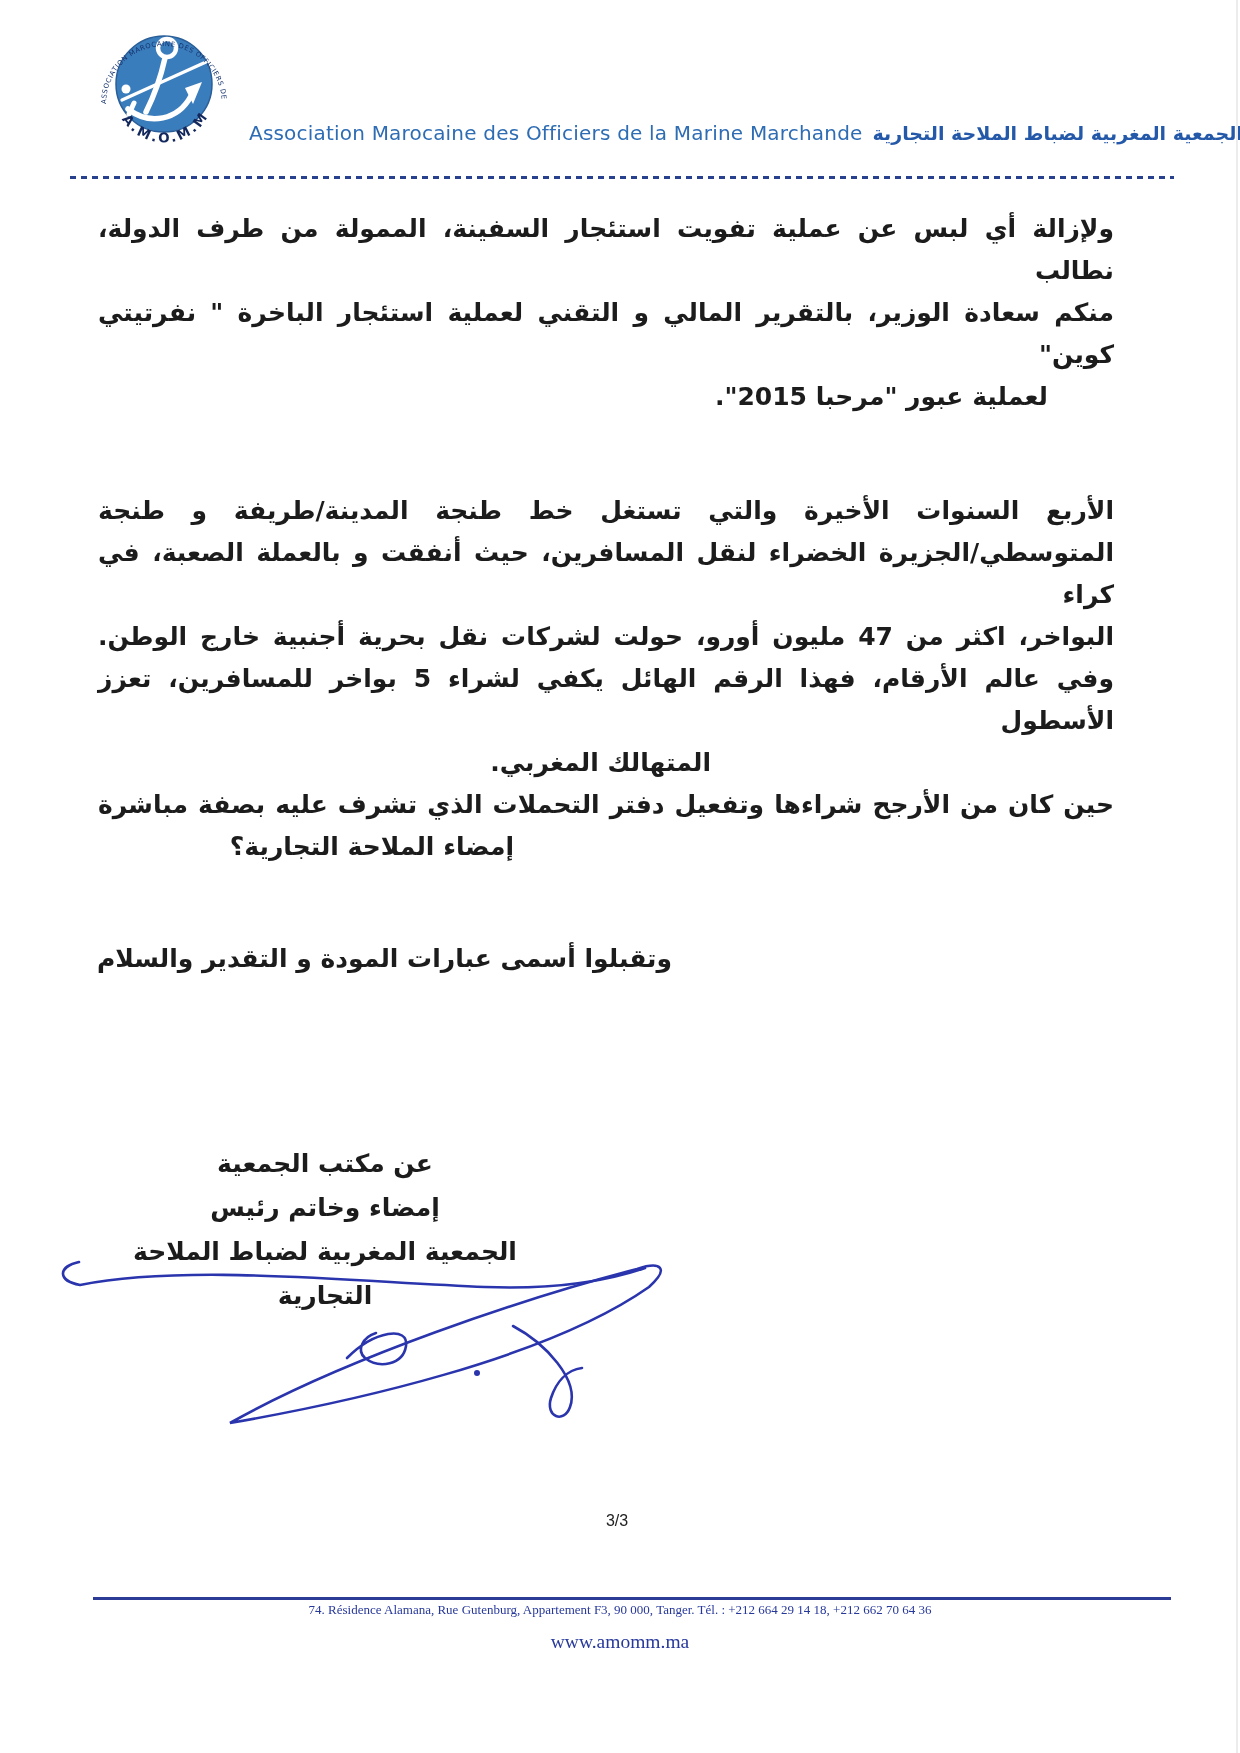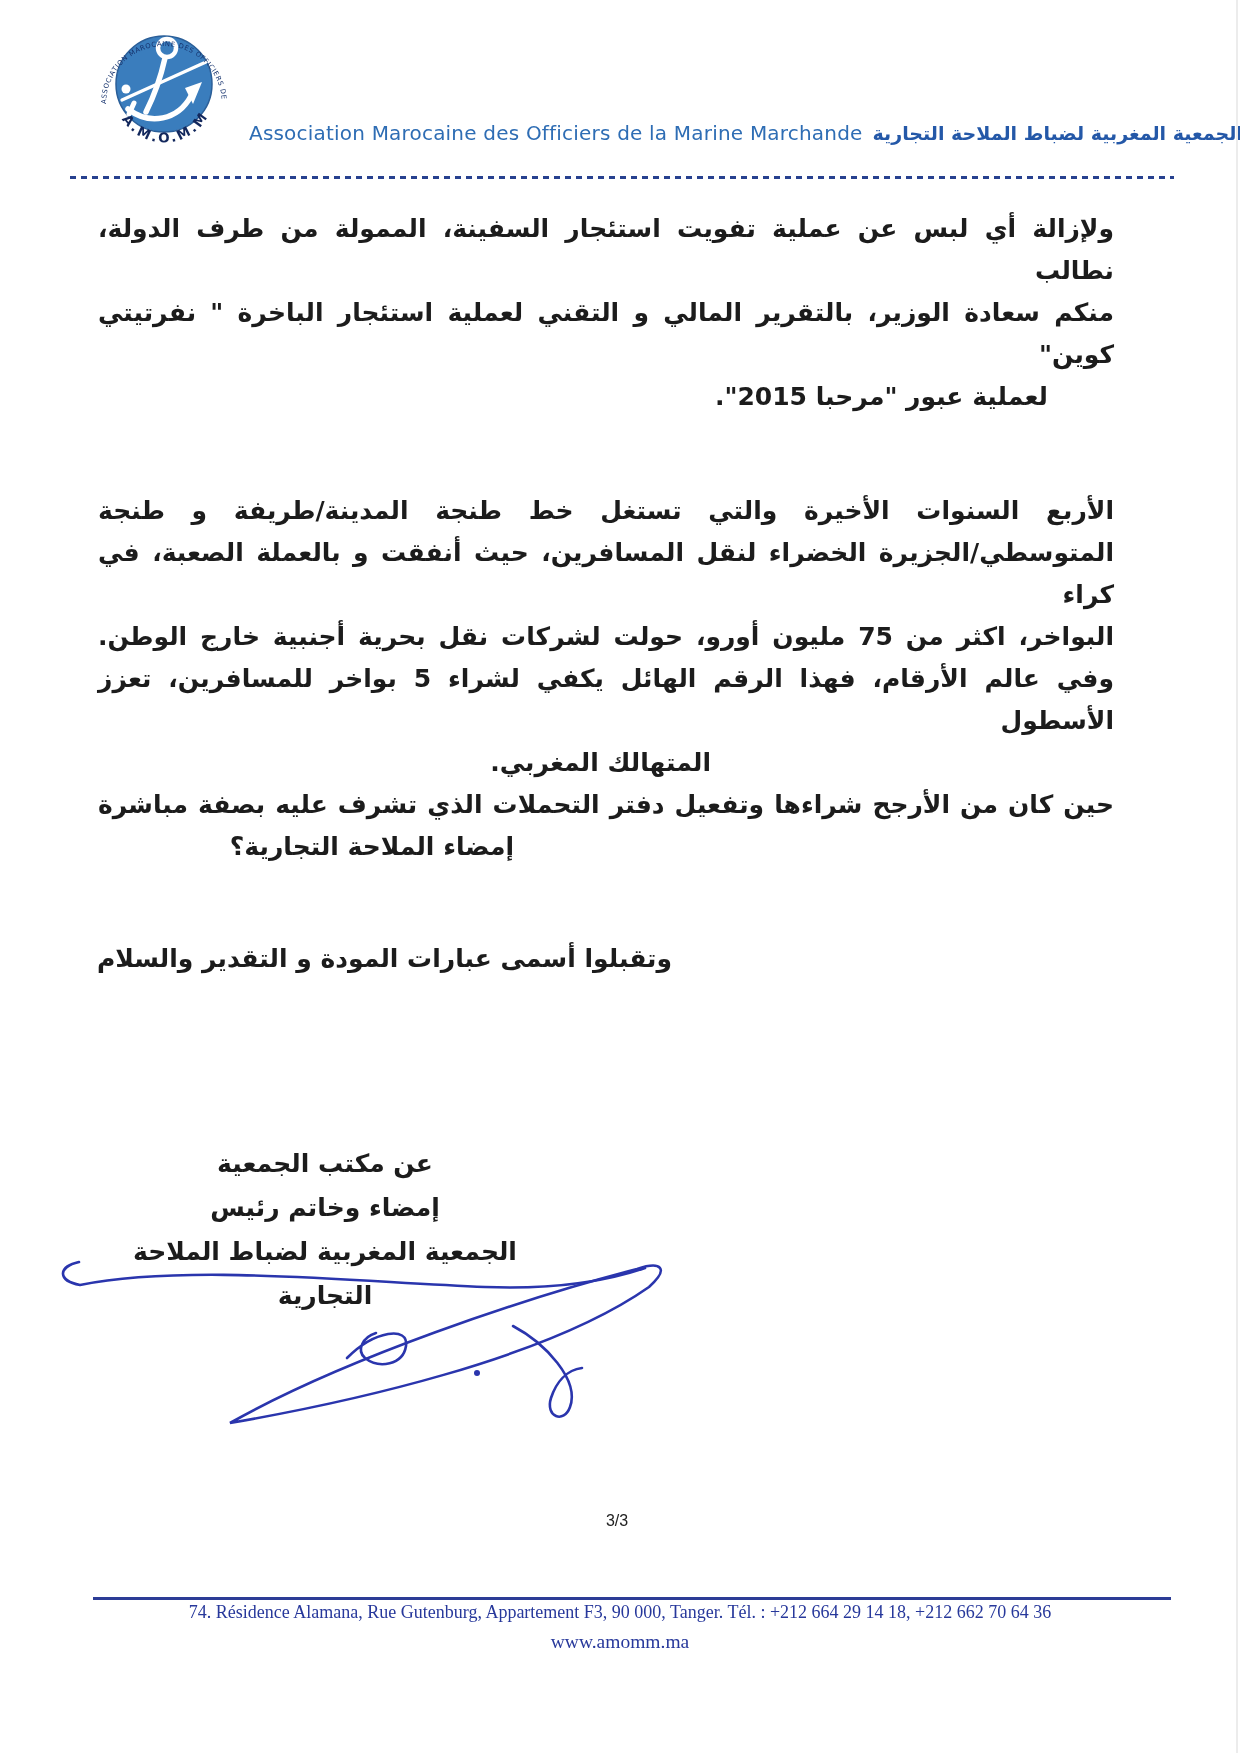--- a/index.html
+++ b/index.html
@@ -58,21 +58,21 @@
   .sig-svg{position:absolute;left:45px;top:1240px;}
 
   
   .page-number{
     position:absolute;left:557px;top:1512px;width:120px;text-align:center;
     font-family:"Liberation Sans",sans-serif;font-size:16px;color:#222;
   }
   .footer-rule{position:absolute;left:93px;top:1597px;width:1078px;height:3px;background:#2c3c96;}
   .footer-address{
     position:absolute;left:0;top:1602px;width:1240px;text-align:center;
-    font-family:"Liberation Serif",serif;font-size:18px;color:#27389b;
+    font-family:"Liberation Serif",serif;font-size:13px;color:#27389b;
   }
   .footer-site{
     position:absolute;left:0;top:1631px;width:1240px;text-align:center;
     font-family:"Liberation Serif",serif;font-size:19.5px;color:#27389b;
   }
 </style>
 </head>
 <body>
 
 <div class="page">
@@ -111,21 +111,21 @@
 
   <div class="letter">
     <div>
       <div class="ar-line just">ولإزالة أي لبس عن عملية تفويت استئجار السفينة، الممولة من طرف الدولة، نطالب</div>
       <div class="ar-line just">منكم سعادة الوزير، بالتقرير المالي و التقني لعملية استئجار الباخرة " نفرتيتي كوين"</div>
       <div class="ar-line end3">لعملية عبور "مرحبا 2015".</div>
     </div>
     <div class="para2">
       <div class="ar-line just">الأربع السنوات الأخيرة والتي تستغل خط طنجة المدينة/طريفة و طنجة</div>
       <div class="ar-line just">المتوسطي/الجزيرة الخضراء لنقل المسافرين، حيث أنفقت و بالعملة الصعبة، في كراء</div>
-      <div class="ar-line just">البواخر، اكثر من 75 مليون أورو، حولت لشركات نقل بحرية أجنبية خارج الوطن.</div>
+      <div class="ar-line just">البواخر، اكثر من 47 مليون أورو، حولت لشركات نقل بحرية أجنبية خارج الوطن.</div>
       <div class="ar-line just">وفي عالم الأرقام، فهذا الرقم الهائل يكفي لشراء 5 بواخر للمسافرين، تعزز الأسطول</div>
       <div class="ar-line end6">المتهالك المغربي.</div>
       <div class="ar-line just">حين كان من الأرجح شراءها وتفعيل دفتر التحملات الذي تشرف عليه بصفة مباشرة</div>
       <div class="ar-line end9">إمضاء الملاحة التجارية؟</div>
     </div>
   </div>
 
   <div class="closing">
     <div class="ar-line">وتقبلوا أسمى عبارات المودة و التقدير والسلام</div>
   </div>

